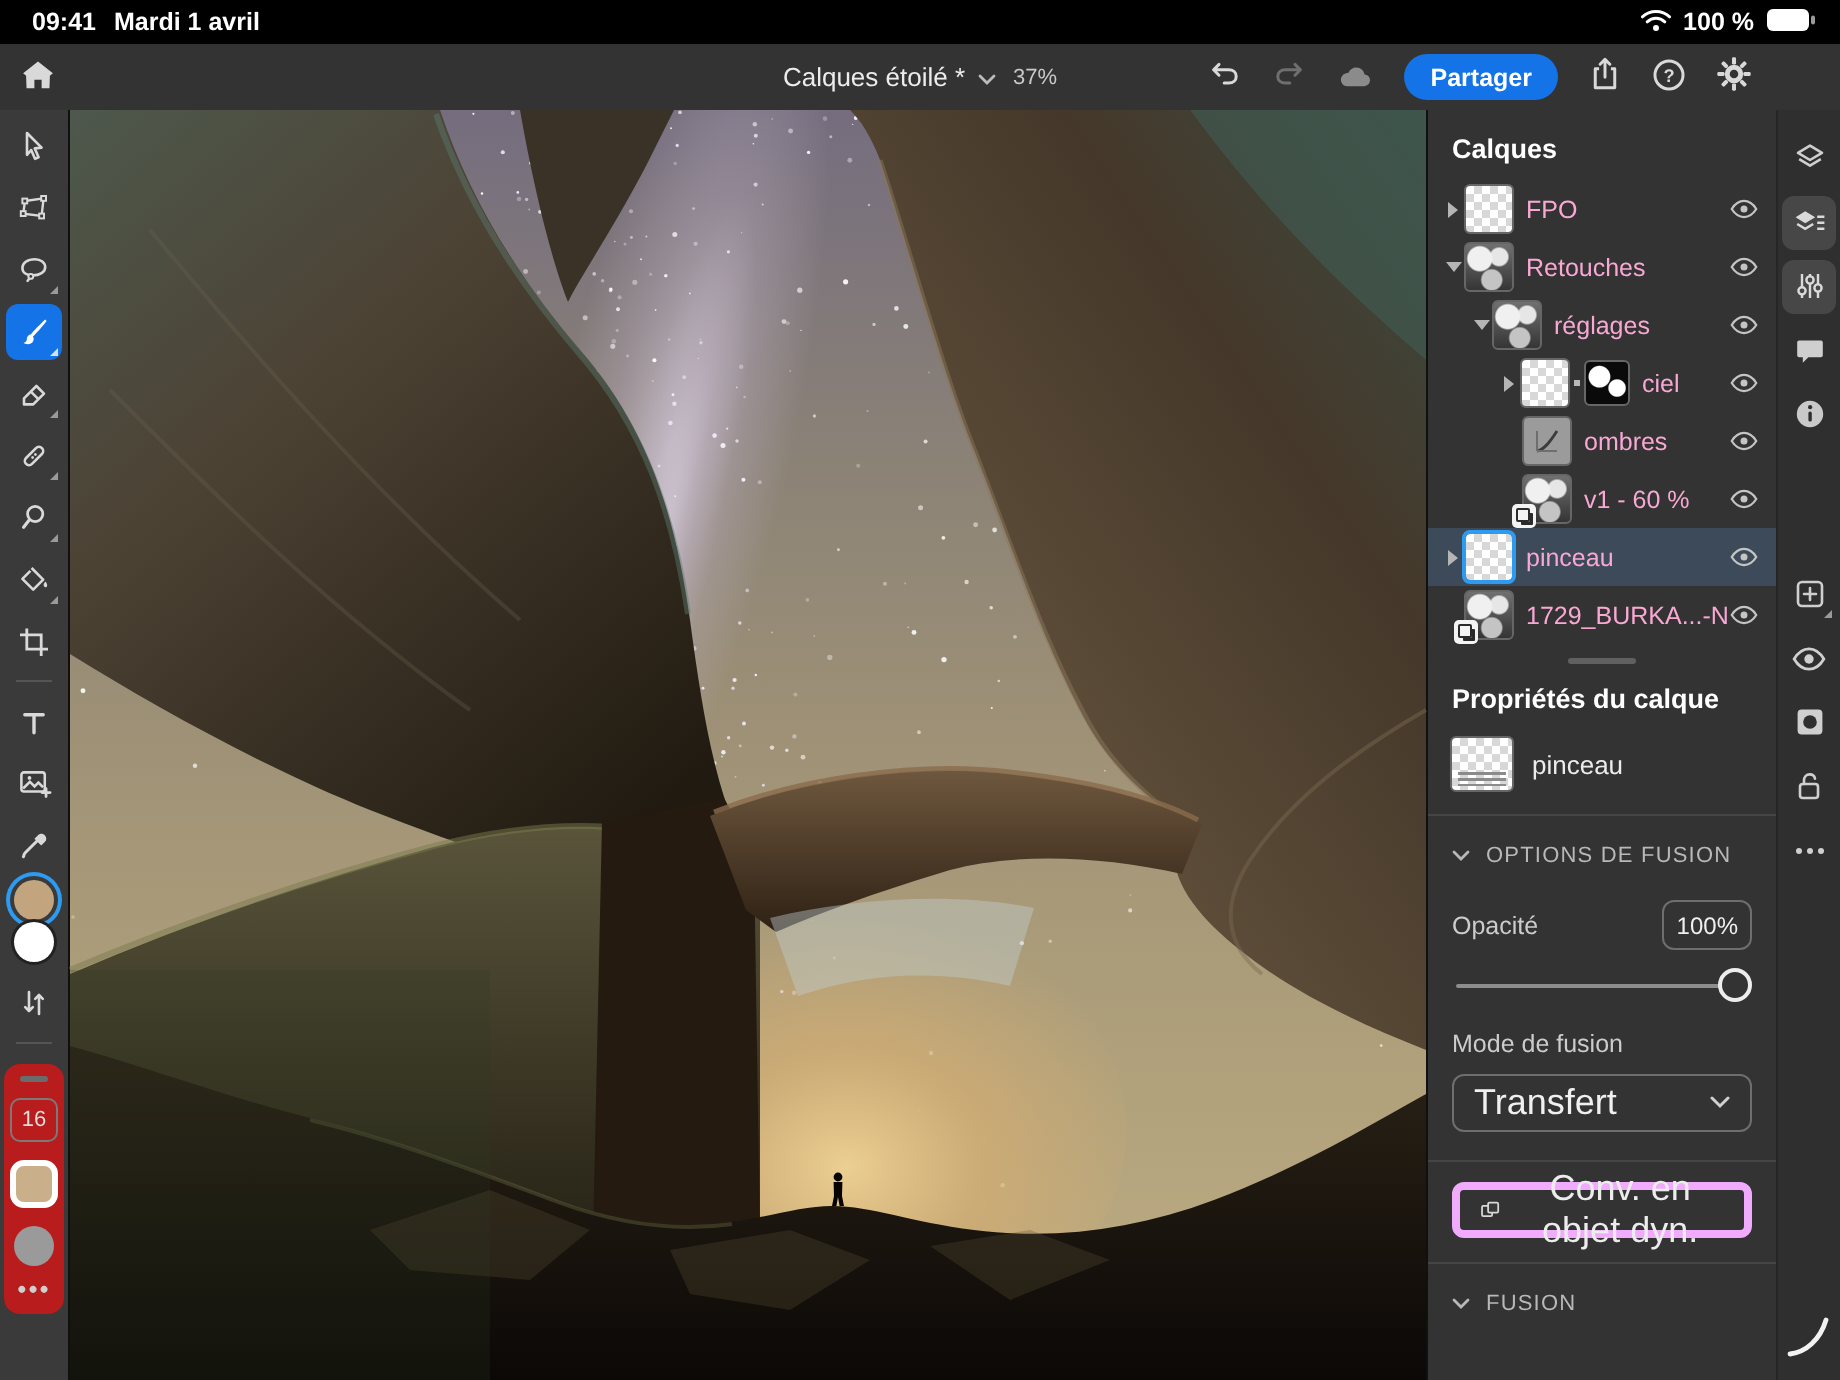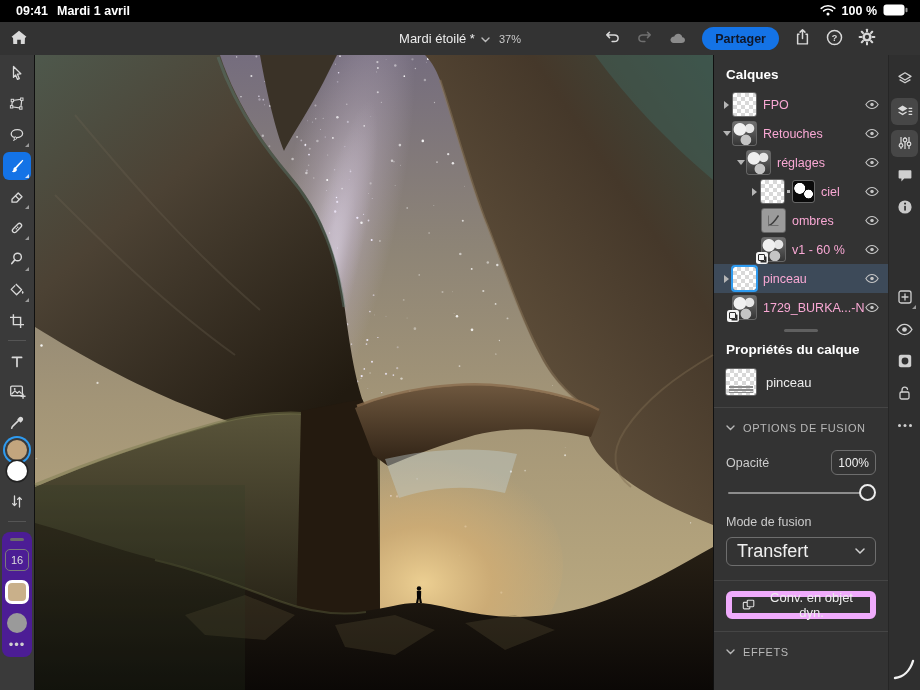--- a/index.html
+++ b/index.html
@@ -14,37 +14,37 @@
   .status-right { display:flex; align-items:center; gap:6px; font-size:12.5px; font-weight:700; color:#fff; }
 
   
   .toolbar { position:absolute; left:0; top:22px; width:920px; height:33px; background:#333333;
     display:flex; align-items:center; }
   .tb-left { position:absolute; left:10px; top:0; height:33px; display:flex; align-items:center; }
   .tb-center { position:absolute; left:0; right:0; top:0; height:33px; display:flex; align-items:center; justify-content:center; gap:9px; }
   .doc-title { font-size:13px; color:#ececec; display:flex; align-items:center; gap:6px; }
   .zoom-badge { background:#4d4d4d; color:#c9c9c9; font-size:11px; border-radius:4px; padding:3px 8px; }
   .tb-right { position:absolute; right:44px; top:0; height:33px; display:flex; align-items:center; gap:15px; }
-  .pill { background:var(--accent,#1473e6); color:#0f172a; font-size:12.5px; font-weight:700;
+  .pill { background:var(--accent,#1473e6); color:#ffffff; font-size:12.5px; font-weight:700;
     border:none; border-radius:12px; height:23px; padding:0 13px; display:flex; align-items:center; }
   .icon-btn { background:none; border:none; padding:0; display:flex; align-items:center; cursor:default; }
 
   
   .tool-rail { position:absolute; left:0; top:55px; width:34px; height:635px; background:#3a3a3a;
     display:flex; flex-direction:column; align-items:center; padding-top:2px; }
   .tool { width:28px; height:28px; margin:1.5px 0; border-radius:6px; display:flex; align-items:center; justify-content:center; position:relative; }
   .tool.selected { background:var(--accent,#1473e6); }
   .tool .sub { position:absolute; right:2px; bottom:2px; width:0; height:0;
     border-left:4px solid transparent; border-bottom:4px solid #9a9a9a; }
   .rail-div { width:18px; height:1px; background:#555; margin:4px 0; }
   .chips { position:relative; width:28px; height:44px; margin:2px 0; }
   .chip { position:absolute; width:20px; height:20px; border-radius:50%; left:4px; }
   .chip.fg { top:0; background:#c2a57e; box-shadow:0 0 0 2px #3a3a3a, 0 0 0 4px #2e9bf0; }
   .chip.bg2 { top:21px; background:#ffffff; box-shadow:0 0 0 1.5px #222; }
-  .rail-group { width:30px; background:#4c1d95; border-radius:8px; margin-top:6px; padding:6px 0 4px;
+  .rail-group { width:30px; background:#b91c1c; border-radius:8px; margin-top:6px; padding:6px 0 4px;
     display:flex; flex-direction:column; align-items:center; }
   .drag-bar { width:14px; height:3px; border-radius:2px; background:#6b6b6b; margin-bottom:8px; }
   .size-badge { width:24px; height:22px; border:1px solid #7a7a7a; border-radius:5px; color:#ddd;
     font-size:11px; display:flex; align-items:center; justify-content:center; margin-bottom:9px; }
   .tip-swatch { width:24px; height:24px; border-radius:7px; background:#c9b08a; border:3px solid #fff; margin-bottom:9px; }
   .op-circle { width:20px; height:20px; border-radius:50%; background:#9a9a9a; margin-bottom:8px; }
   .rail-dots { color:#cfcfcf; font-size:13px; letter-spacing:1px; line-height:8px; padding-bottom:4px; }
 
   
   .canvas-wrap { position:absolute; left:34px; top:55px; width:680px; height:635px; background:#101010; }
@@ -100,22 +100,22 @@
   .field-label { font-size:12.5px; color:#cccccc; }
   .value-box { min-width:44px; height:25px; border:1px solid #6e6e6e; border-radius:6px; color:#f0f0f0;
     font-size:12px; display:flex; align-items:center; justify-content:center; padding:0 6px; background:transparent; }
   .slider { position:relative; height:20px; margin:8px 14px 2px; }
   .slider .track { position:absolute; left:0; right:0; top:9px; height:2px; background:#8d8d8d; border-radius:1px; }
   .slider .knob { position:absolute; right:-2px; top:1px; width:17px; height:17px; border-radius:50%;
     background:#333; border:2px solid #ededed; }
   .dropdown { margin:8px 12px 2px; height:29px; border:1px solid #6e6e6e; border-radius:6px;
     display:flex; align-items:center; justify-content:space-between; padding:0 10px; background:transparent; width:150px; }
   .dropdown span { font-size:18px; color:#f0f0f0; }
-  .panel-btn { margin:10px 12px 2px; height:28px; border:6px solid #f0abfc; border-radius:6px;
-    display:flex; align-items:center; gap:8px; padding:0 10px; background:transparent; width:150px; color:#ececec; font-size:13px; }
+  .panel-btn { margin:10px 12px 2px; height:28px; border:4px solid #f0abfc; border-radius:6px;
+    display:flex; align-items:center; gap:8px; padding:0 10px; background:transparent; width:150px; color:#ececec; font-size:18px; }
 
   
   .right-strip { position:absolute; left:888px; top:55px; width:32px; height:635px; background:#2f2f2f;
     border-left:1px solid #262626; display:flex; flex-direction:column; align-items:center; padding-top:8px; }
   .strip-btn { width:27px; height:27px; border-radius:6px; display:flex; align-items:center; justify-content:center;
     margin:2.5px 0; position:relative; }
   .strip-btn.active { background:#474747; }
   .strip-btn .sub { position:absolute; right:2px; bottom:2px; width:0;height:0;
     border-left:4px solid transparent; border-bottom:4px solid #9a9a9a; }
   .strip-gap { height:58px; }
@@ -154,21 +154,21 @@
       <button class="icon-btn">
         <span>
           <svg width="18" height="17" viewBox="0 0 16 16">
               <path d="M8,1.6 L15,7.2 L13.6,8.4 L13.4,14.2 L9.7,14.2 L9.7,10.2 L6.3,10.2 L6.3,14.2 L2.6,14.2 L2.4,8.4 L1,7.2 Z" fill="#d9d9d9"></path>
             </svg>
         </span>
       </button>
     </div>
     <div class="tb-center">
       <button class="icon-btn doc-title">
-        <span>Mardi étoilé *</span>
+        <span>Calques étoilé *</span>
         <span>
           <svg width="9" height="6" viewBox="0 0 9 6">
               <path d="M1,1 L4.5,4.5 L8,1" fill="none" stroke="#bbb" stroke-width="1.4" stroke-linecap="round"></path>
             </svg>
         </span>
       </button>
       <button class="icon-btn zoom-badge">37%</button>
     </div>
     <div class="tb-right">
       <button class="icon-btn">
@@ -1043,21 +1043,21 @@
         </svg>
       <span>Conv. en objet dyn.</span>
     </button>
 
     <div class="panel-div" style="margin-top:12px"></div>
 
     <div class="section-head">
       <svg width="9" height="6" viewBox="0 0 9 6">
           <path d="M1,1 L4.5,4.5 L8,1" fill="none" stroke="#b8b8b8" stroke-width="1.4" stroke-linecap="round"></path>
         </svg>
-      <span>EFFETS</span>
+      <span>FUSION</span>
     </div>
 
   </div>
 
   <div class="right-strip">
     <button class="strip-btn icon-btn">
       <svg width="16" height="16" viewBox="0 0 16 16">
           <path d="M8,1.8 L14,5.4 L8,9 L2,5.4 Z" fill="none" stroke="#cfcfcf" stroke-width="1.3" stroke-linejoin="round"></path>
           <path d="M2.6,8.6 L8,11.8 L13.4,8.6" fill="none" stroke="#cfcfcf" stroke-width="1.3" stroke-linejoin="round"></path>
         </svg>

